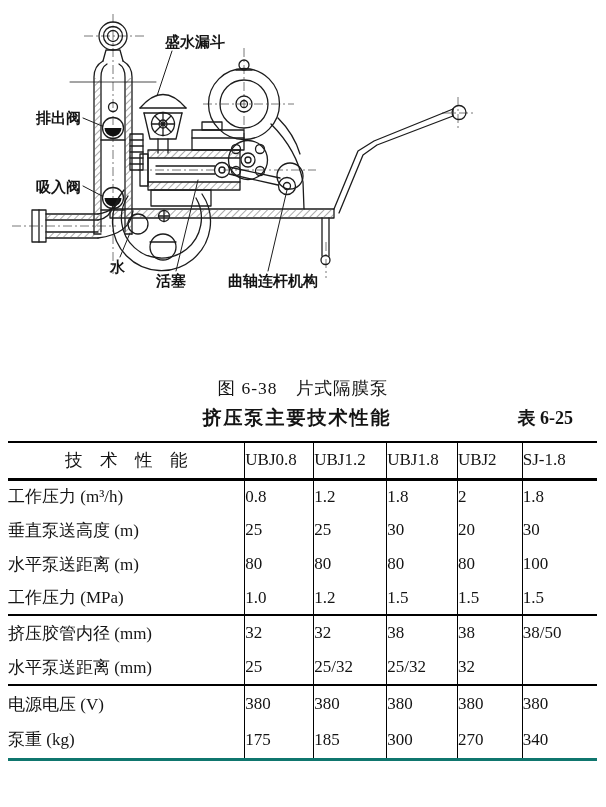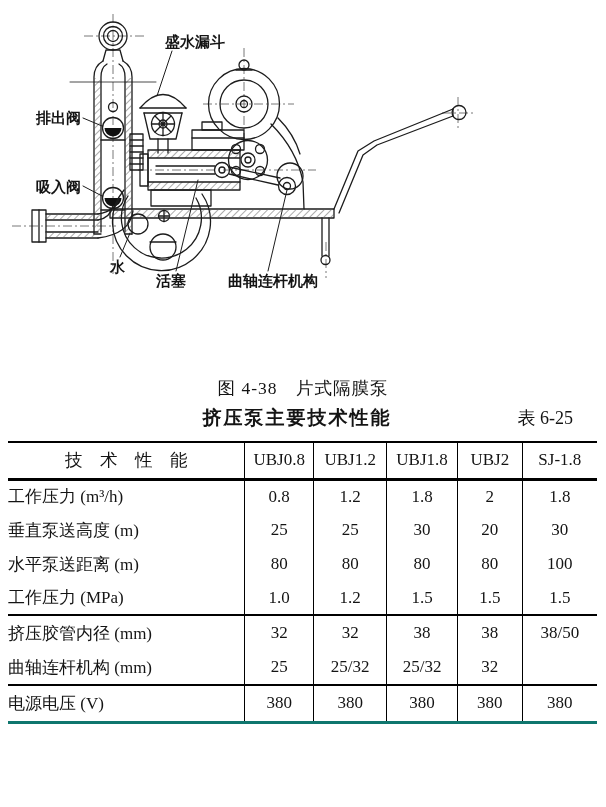--- a/index.html
+++ b/index.html
@@ -2,35 +2,35 @@
 <html><head>
 <meta charset="utf-8">
 <style>
   html,body{margin:0;padding:0;}
   body{width:606px;height:807px;background:#fff;font-family:"Liberation Serif","DejaVu Serif",serif;color:#141414;}
   .page{position:relative;width:606px;height:807px;background:#fff;overflow:hidden;}
 
   .fig-caption{position:absolute;top:376px;left:0;right:0;text-align:center;font-size:17.5px;letter-spacing:1px;}
   .title-row{position:absolute;top:405px;left:0;right:12px;height:26px;}
   .table-title{text-align:center;font-size:19px;font-weight:bold;letter-spacing:2px;}
-  .table-number{position:absolute;right:21px;top:1px;font-size:18px;font-weight:normal;}
+  .table-number{position:absolute;right:21px;top:1px;font-size:18px;font-weight:bold;}
 
   table.spec{position:absolute;top:441px;left:8px;width:589px;border-collapse:collapse;table-layout:fixed;
     border-top:2.5px solid #000;border-bottom:3px solid #0f766e;font-size:17px;}
   table.spec th,table.spec td{padding:0;vertical-align:middle;font-weight:normal;}
   table.spec th:not(:first-child),table.spec td:not(:first-child){border-left:1.6px solid #000;}
   table.spec thead tr{height:37px;}
   table.spec thead th{border-bottom:3px solid #000;}
   table.spec tbody tr{height:34px;}
   table.spec tbody tr.g2{height:35px;}
   table.spec tbody tr.g3{height:37px;}
   table.spec tr.group-end td{border-bottom:2.5px solid #000;}
   th.c-lbl{text-align:center;font-size:17.5px;}
   td.lbl{text-align:left;padding-left:25px;font-size:17px;}
-  td.val,th.mod{text-align:center;}
+  td.val,th.mod{text-align:left;}
   col.c0{width:40.2%;} col.c1{width:11.7%;} col.c2{width:12.4%;}
   col.c3{width:12.0%;} col.c4{width:11.0%;} col.c5{width:12.7%;}
 
   svg text{font-family:"Liberation Serif","DejaVu Serif",serif;font-size:15px;font-weight:600;fill:#141414;}
 </style>
 </head>
 <body>
 
 <div class="page">
 
@@ -182,21 +182,21 @@
     </g>
 
     <text x="159" y="43">盛水漏斗</text>
     <text x="30" y="119">排出阀</text>
     <text x="30" y="188">吸入阀</text>
     <text x="104" y="268">水</text>
     <text x="150" y="282">活塞</text>
     <text x="222" y="282">曲轴连杆机构</text>
   </svg>
 
-  <div class="fig-caption">图 4-38　片式隔膜泵</div>
+  <div class="fig-caption">图 6-38　片式隔膜泵</div>
 
   <div class="title-row">
     <div class="table-title">挤压泵主要技术性能</div>
     <div class="table-number">表 6-25</div>
   </div>
 
   <table class="spec">
     <colgroup>
         <col class="c0">
         <col class="c1">
@@ -250,30 +250,38 @@
       </tr>
       <tr class="g2">
         <td class="lbl">挤压胶管内径 (mm)</td>
         <td class="val">32</td>
         <td class="val">32</td>
         <td class="val">38</td>
         <td class="val">38</td>
         <td class="val">38/50</td>
       </tr>
       <tr class="g2 group-end">
-        <td class="lbl">曲轴连杆机构 (mm)</td>
+        <td class="lbl">水平泵送距离 (mm)</td>
         <td class="val">25</td>
         <td class="val">25/32</td>
         <td class="val">25/32</td>
         <td class="val">32</td>
         <td class="val"></td>
       </tr>
       <tr class="g3">
         <td class="lbl">电源电压 (V)</td>
         <td class="val">380</td>
         <td class="val">380</td>
         <td class="val">380</td>
         <td class="val">380</td>
         <td class="val">380</td>
       </tr>
+      <tr class="g3">
+        <td class="lbl">泵重 (kg)</td>
+        <td class="val">175</td>
+        <td class="val">185</td>
+        <td class="val">300</td>
+        <td class="val">270</td>
+        <td class="val">340</td>
+      </tr>
     </tbody>
   </table>
 </div>
 
 </body></html>

